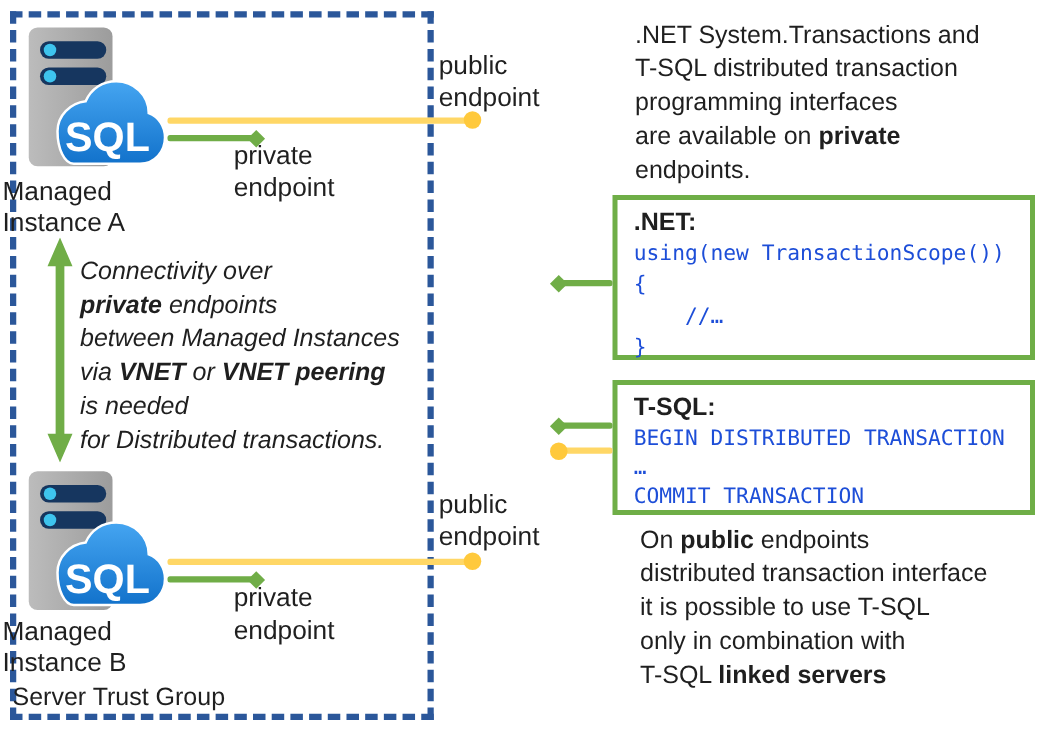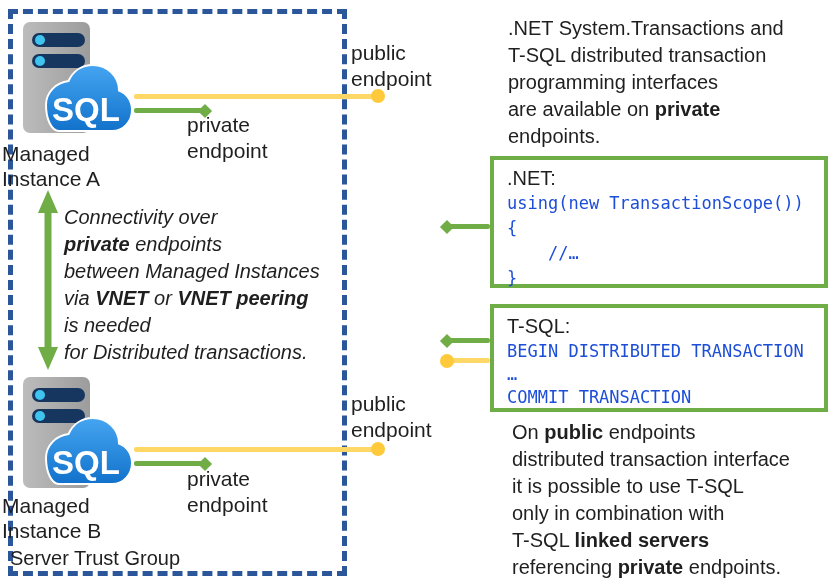--- a/index.html
+++ b/index.html
@@ -32,21 +32,21 @@
   .gline{height:5px;background:#70AD47;border-radius:2px;}
   .ydot{width:14px;height:14px;border-radius:50%;background:#FFC93C;}
   .gdiamond{width:10px;height:10px;background:#70AD47;transform:rotate(45deg);}
 
   
   .para{font-size:20px;line-height:27px;white-space:nowrap;}
   .para .b{font-weight:bold;}
 
   
   .codebox{border:4px solid #6FAE47;background:#fff;box-sizing:border-box;padding:5px 0 0 13px;}
-  .codebox .title{font-size:20px;font-weight:normal;line-height:26px;font-family:"Liberation Sans",sans-serif;}
+  .codebox .title{font-size:20px;font-weight:bold;line-height:26px;font-family:"Liberation Sans",sans-serif;}
   .codebox .code-line{font-family:"DejaVu Sans Mono",monospace;font-size:17px;line-height:25px;white-space:pre;color:#1d4ed8;}
 </style>
 </head>
 <body>
 
 <div class="canvas">
 
   <div class="abs trust-rect"></div>
 
   <div class="abs server" style="left:23px;top:22px;">
@@ -174,16 +174,15 @@
   <div class="abs gdiamond" style="left:442px;top:335.5px;"></div>
   <div class="abs yline" style="left:449px;top:358px;width:41px;"></div>
   <div class="abs ydot" style="left:440px;top:353.5px;"></div>
 
   <div class="abs para" style="left:512px;top:419px;">
     <div><span>On </span><span class="b">public</span><span> endpoints</span></div>
     <div><span>distributed transaction interface</span></div>
     <div><span>it is possible to use T-SQL</span></div>
     <div><span>only in combination with</span></div>
     <div><span>T-SQL </span><span class="b">linked servers</span></div>
-    <div><span>referencing </span><span class="b">private</span><span> endpoints.</span></div>
   </div>
 
 </div>
 
 </body></html>

